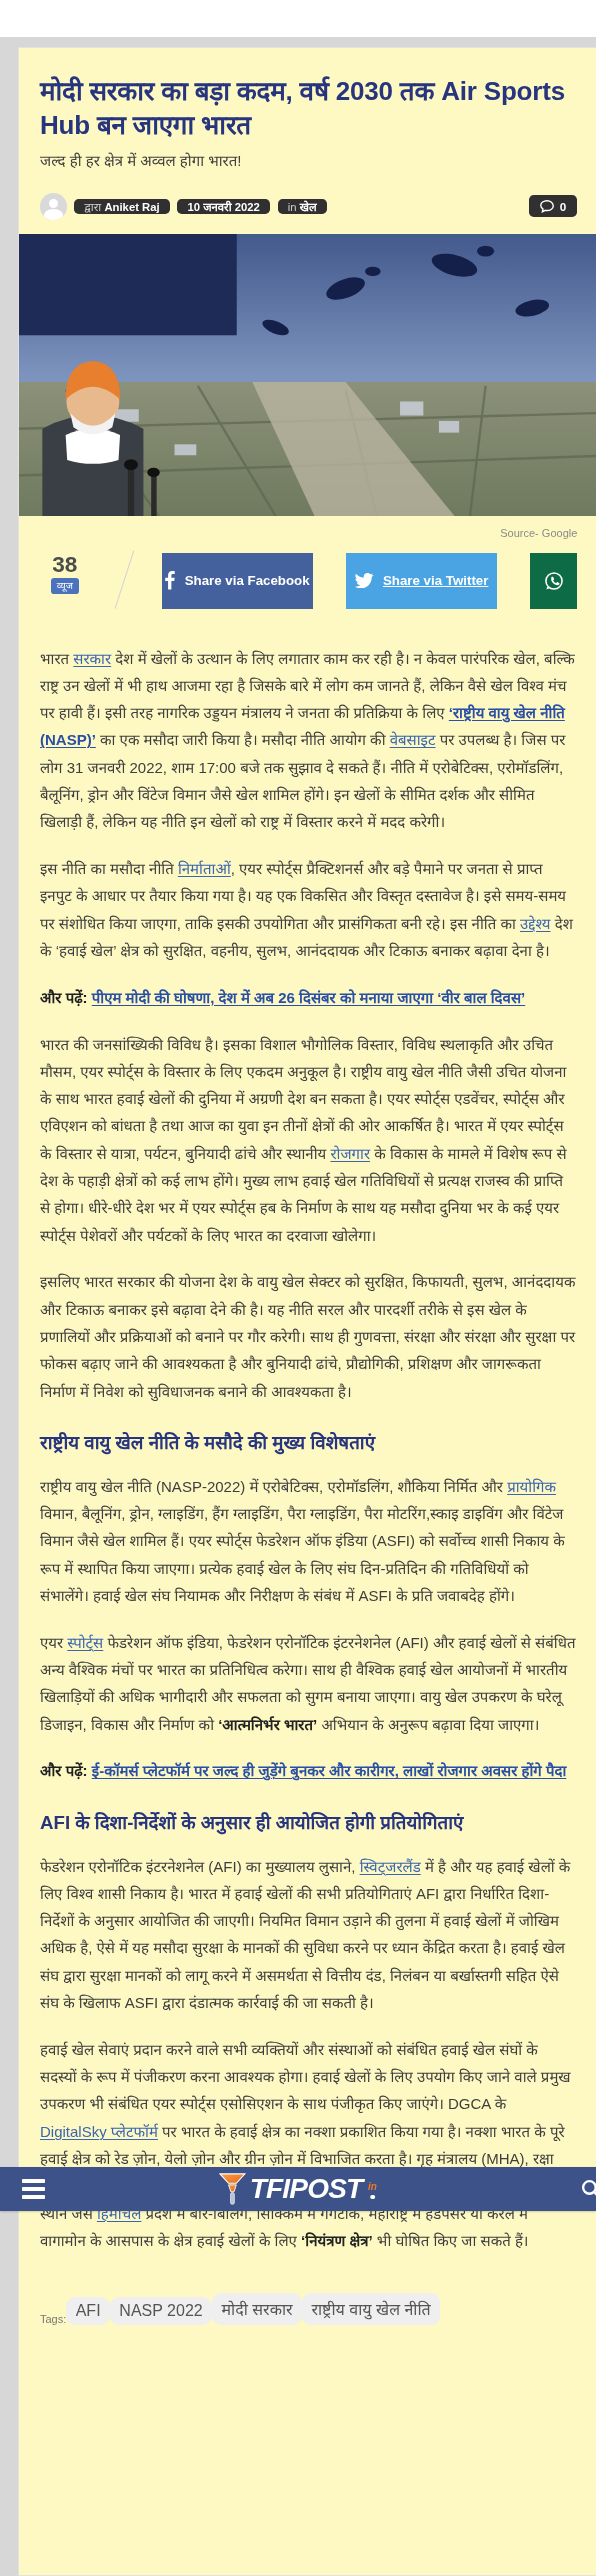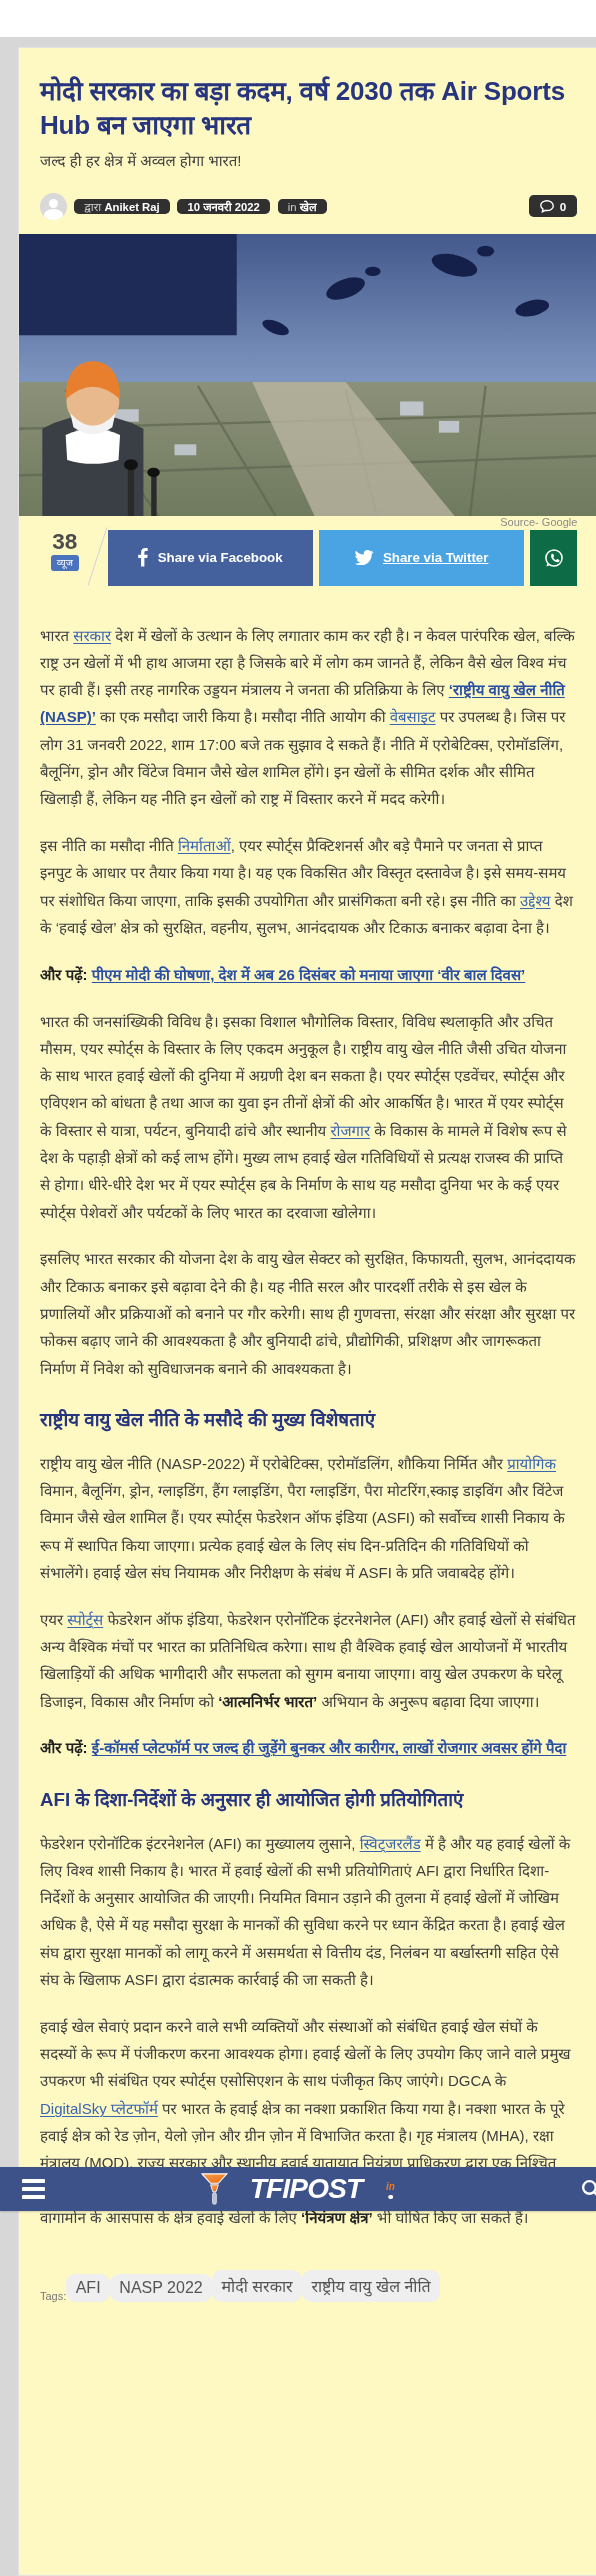--- a/index.html
+++ b/index.html
@@ -25,23 +25,23 @@
   .avatar .body { position:absolute; left:3.9px; top:15.6px; width:18.7px; height:12.5px; border-radius:50% 50% 0 0; background:#fff; }
   .pill { background:#303030; color:#fff; border-radius:4.7px; padding:0 10px; font-size:11.3px; white-space:nowrap; }
   .pill .dim { color:#cfcfcf; font-weight:400; }
   .pill b { font-weight:700; }
   .meta-spacer { flex:1; }
   .comments { background:#303030; color:#fff; border-radius:4.7px; padding:4.7px 11px; font-size:11.7px; font-weight:700; display:flex; align-items:center; gap:6.2px; }
   .comments svg { display:block; }
   
   .hero { margin:14px -18.7px 0 -21px; height:282px; position:relative; overflow:hidden; background:#7d93b8; }
   .hero svg { display:block; width:100%; height:100%; }
-  .caption { margin-top:0; text-align:right; font-size:11px; color:#8a8a8a; }
-  
-  .share { margin-top:2px; display:flex; align-items:stretch; height:56px; }
+  .caption { margin-top:11px; text-align:right; font-size:11px; color:#8a8a8a; }
+  
+  .share { margin-top:14px; display:flex; align-items:stretch; height:56px;gap:27px; }
   .views { width:48px; display:flex; flex-direction:column; align-items:center; justify-content:flex-start; padding-left:1.6px; }
   .views .num { font-size:22.6px; font-weight:700; color:#4c4c4c; line-height:1.05; }
   .views .lbl { margin-top:1.6px; background:#4a72bd; color:#fff; font-size:9.7px; padding:1.6px 6.2px; border-radius:3.1px; }
   .slash { width:20px; position:relative; }
   .slash::before { content:""; position:absolute; left:9.4px; top:-3.1px; bottom:-1.6px; width:0.8px; background:#d3d3d3; transform:rotate(18deg); }
   .btn { border:none; color:#fff; font-size:13.3px; font-weight:700; display:flex; align-items:center; justify-content:center; gap:9.4px; cursor:pointer; font-family:inherit; }
   .btn-fb { background:#44619d; flex:1 1 0; margin-right:6.2px; }
   .btn-tw { background:#4aa4e4; flex:1 1 0; margin-right:6.2px;text-decoration:underline; }
   .btn-wa { background:#0d6b46; width:47px; flex:0 0 auto; }
   
@@ -57,21 +57,21 @@
   .tags { margin-top:39px; display:flex; align-items:flex-end; gap:0; }
   .tags .tlabel { font-size:11px; color:#777; }
   .tag { background:#efefef; color:#555; font-size:16px; padding:4.7px 9.4px; border-radius:9px; white-space:nowrap; }
   
   .navbar {
     position:absolute; left:0; right:0; top:2167px; height:44px; z-index:20;
     background:#3d5288; display:flex; align-items:center; box-shadow:0 0.8px 2.3px rgba(0,0,0,.25);
   }
   .hamburger { margin-left:22px; width:23.4px; display:flex; flex-direction:column; gap:3.9px; cursor:pointer; }
   .hamburger span { height:3.9px; background:#fff; border-radius:0.8px; }
-  .brand { position:absolute; left:50%; transform:translateX(-50%); display:flex; align-items:center; gap:22px; }
+  .brand { position:absolute; left:50%; transform:translateX(-50%); display:flex; align-items:center; gap:4px; }
   .brand-text { color:#fff; font-size:28px; font-weight:800; font-style:italic; letter-spacing:-0.8px; line-height:1; }
   .brand-suffix { display:flex; flex-direction:column; align-items:center; margin-left:1.6px; margin-top:3.1px; }
   .brand-suffix .in { color:#f07820; font-size:10px; font-weight:800; font-style:italic; line-height:1; }
   .brand-suffix .dot { width:4.7px; height:4.7px; border-radius:50%; background:#fff; margin-top:3.1px; }
   .searchbtn { position:absolute; right:-6.2px; top:11px; cursor:pointer; }
 </style>
 </head>
 <body>
 
 <div class="top-band"></div>

